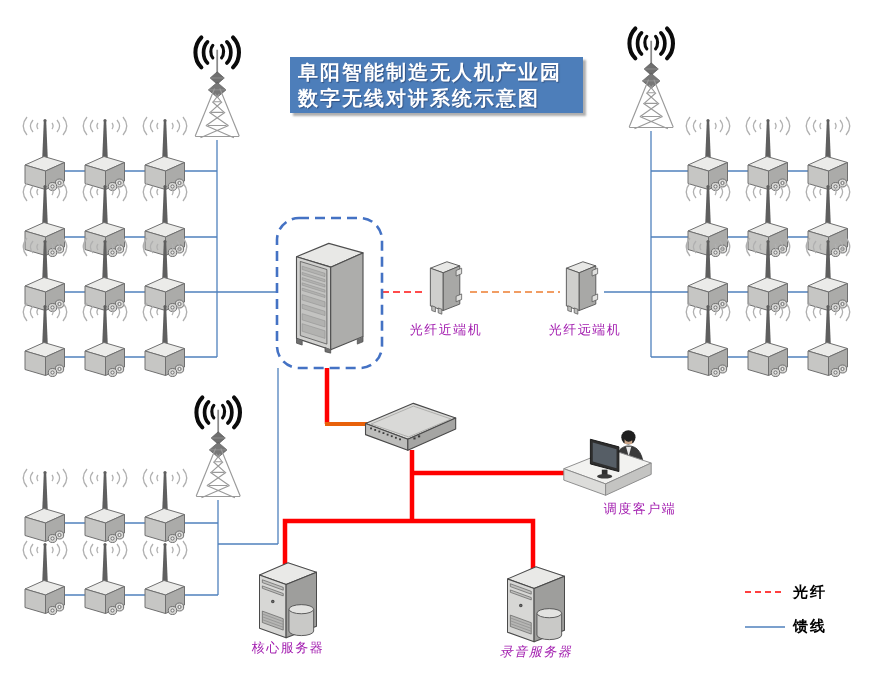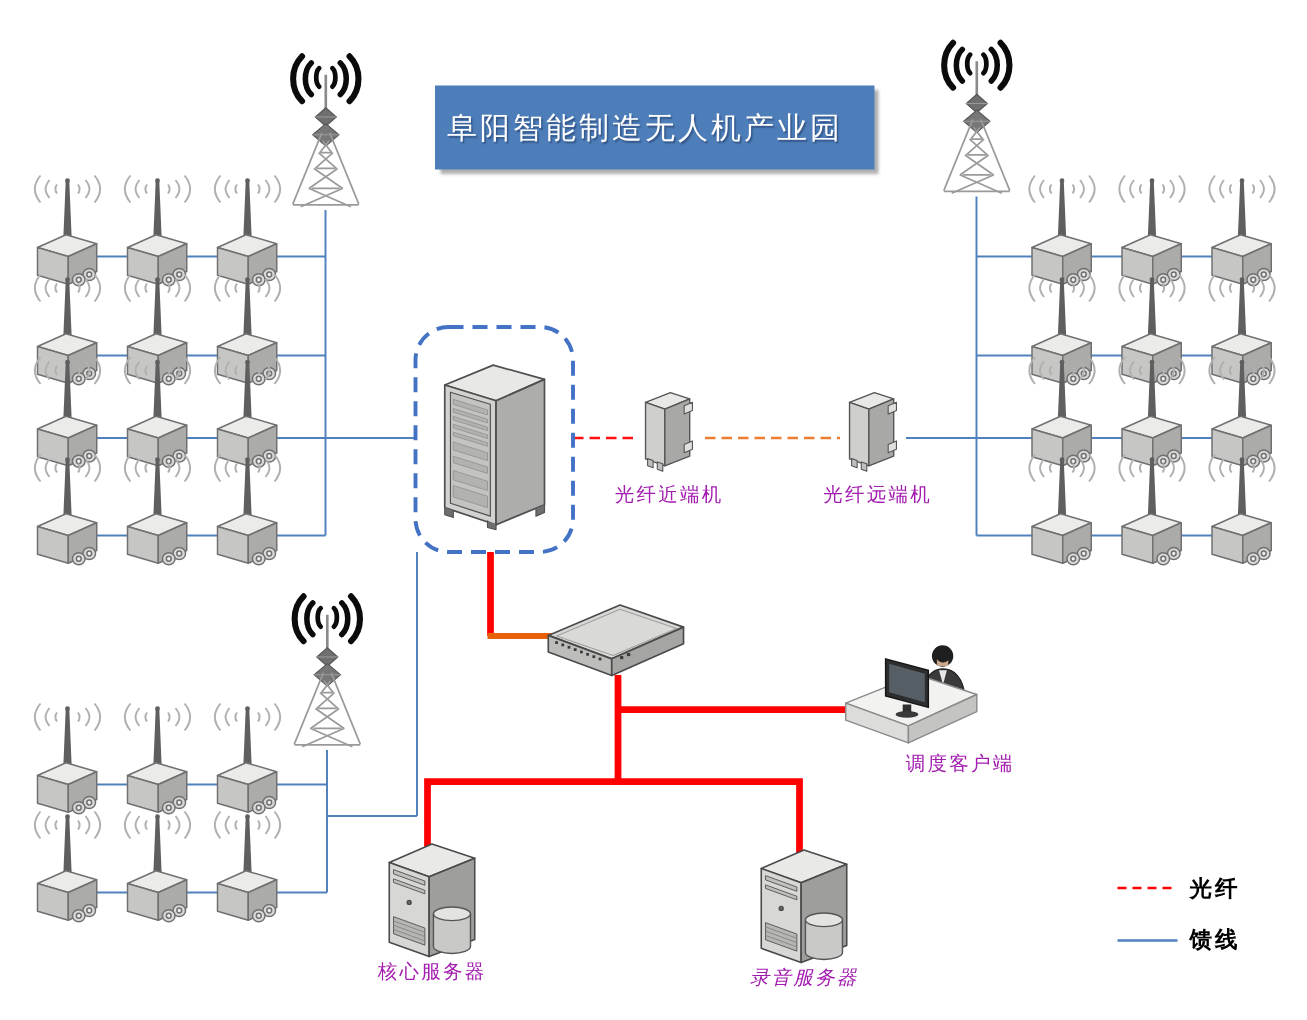--- a/index.html
+++ b/index.html
@@ -2,21 +2,21 @@
 <html><head>
 <meta charset="utf-8">
 <style>
   html,body{margin:0;padding:0;background:#ffffff;}
   .canvas{position:relative;width:871px;height:680px;background:#ffffff;overflow:hidden;
           font-family:"DejaVu Sans","Liberation Sans",sans-serif;}
   #diagram-svg{position:absolute;left:0;top:0;}
   .title-box{position:absolute;left:290px;top:57px;width:293px;height:56px;
              background:#4d7eba;box-shadow:3px 3px 2px rgba(130,130,130,.65);
              display:flex;flex-direction:column;justify-content:center;padding-left:8px;box-sizing:border-box;}
-  .title-line{color:#ffffff;font-weight:normal;font-size:20px;line-height:26px;letter-spacing:2px;
+  .title-line{color:#ffffff;font-weight:bold;font-size:20px;line-height:26px;letter-spacing:2px;
               text-shadow:1px 1px 1px rgba(30,50,90,.55);white-space:nowrap;}
   .node-label{position:absolute;transform:translateX(-50%);font-size:13px;color:#a21caf;
               letter-spacing:1.5px;white-space:nowrap;}
   .legend-label{position:absolute;font-size:15px;font-weight:bold;color:#000000;letter-spacing:2px;white-space:nowrap;}
 </style>
 </head>
 <body>
 
 <div class="canvas">
 
@@ -248,20 +248,21 @@
   <use href="#deskclient" width="100" height="80" transform="translate(560,425) scale(0.95)"></use>
   <use href="#towerserver" width="80" height="92" transform="translate(250,556) scale(0.95)"></use>
   <use href="#towerserver" width="80" height="92" transform="translate(498,560) scale(0.95)"></use>
 
   <path d="M745,592 H785" stroke="#ff0000" stroke-width="1.7" stroke-dasharray="6,4" fill="none"></path>
   <path d="M745,627 H785" stroke="#4f81bd" stroke-width="1.7" fill="none"></path>
 </svg>
 
 <div class="title-box">
   <div class="title-line">阜阳智能制造无人机产业园</div>
+  <div class="title-line">数字无线对讲系统示意图</div>
 </div>
 
 <div class="node-label" style="left:446px;top:321px;">光纤近端机</div>
 <div class="node-label" style="left:585px;top:321px;">光纤远端机</div>
 <div class="node-label" style="left:640px;top:500px;">调度客户端</div>
 <div class="node-label" style="left:288px;top:639px;">核心服务器</div>
 <div class="node-label" style="left:536px;top:643px;font-style:italic;">录音服务器</div>
 
 <div class="legend-label" style="left:793px;top:583px;">光纤</div>
 <div class="legend-label" style="left:793px;top:617px;">馈线</div>

